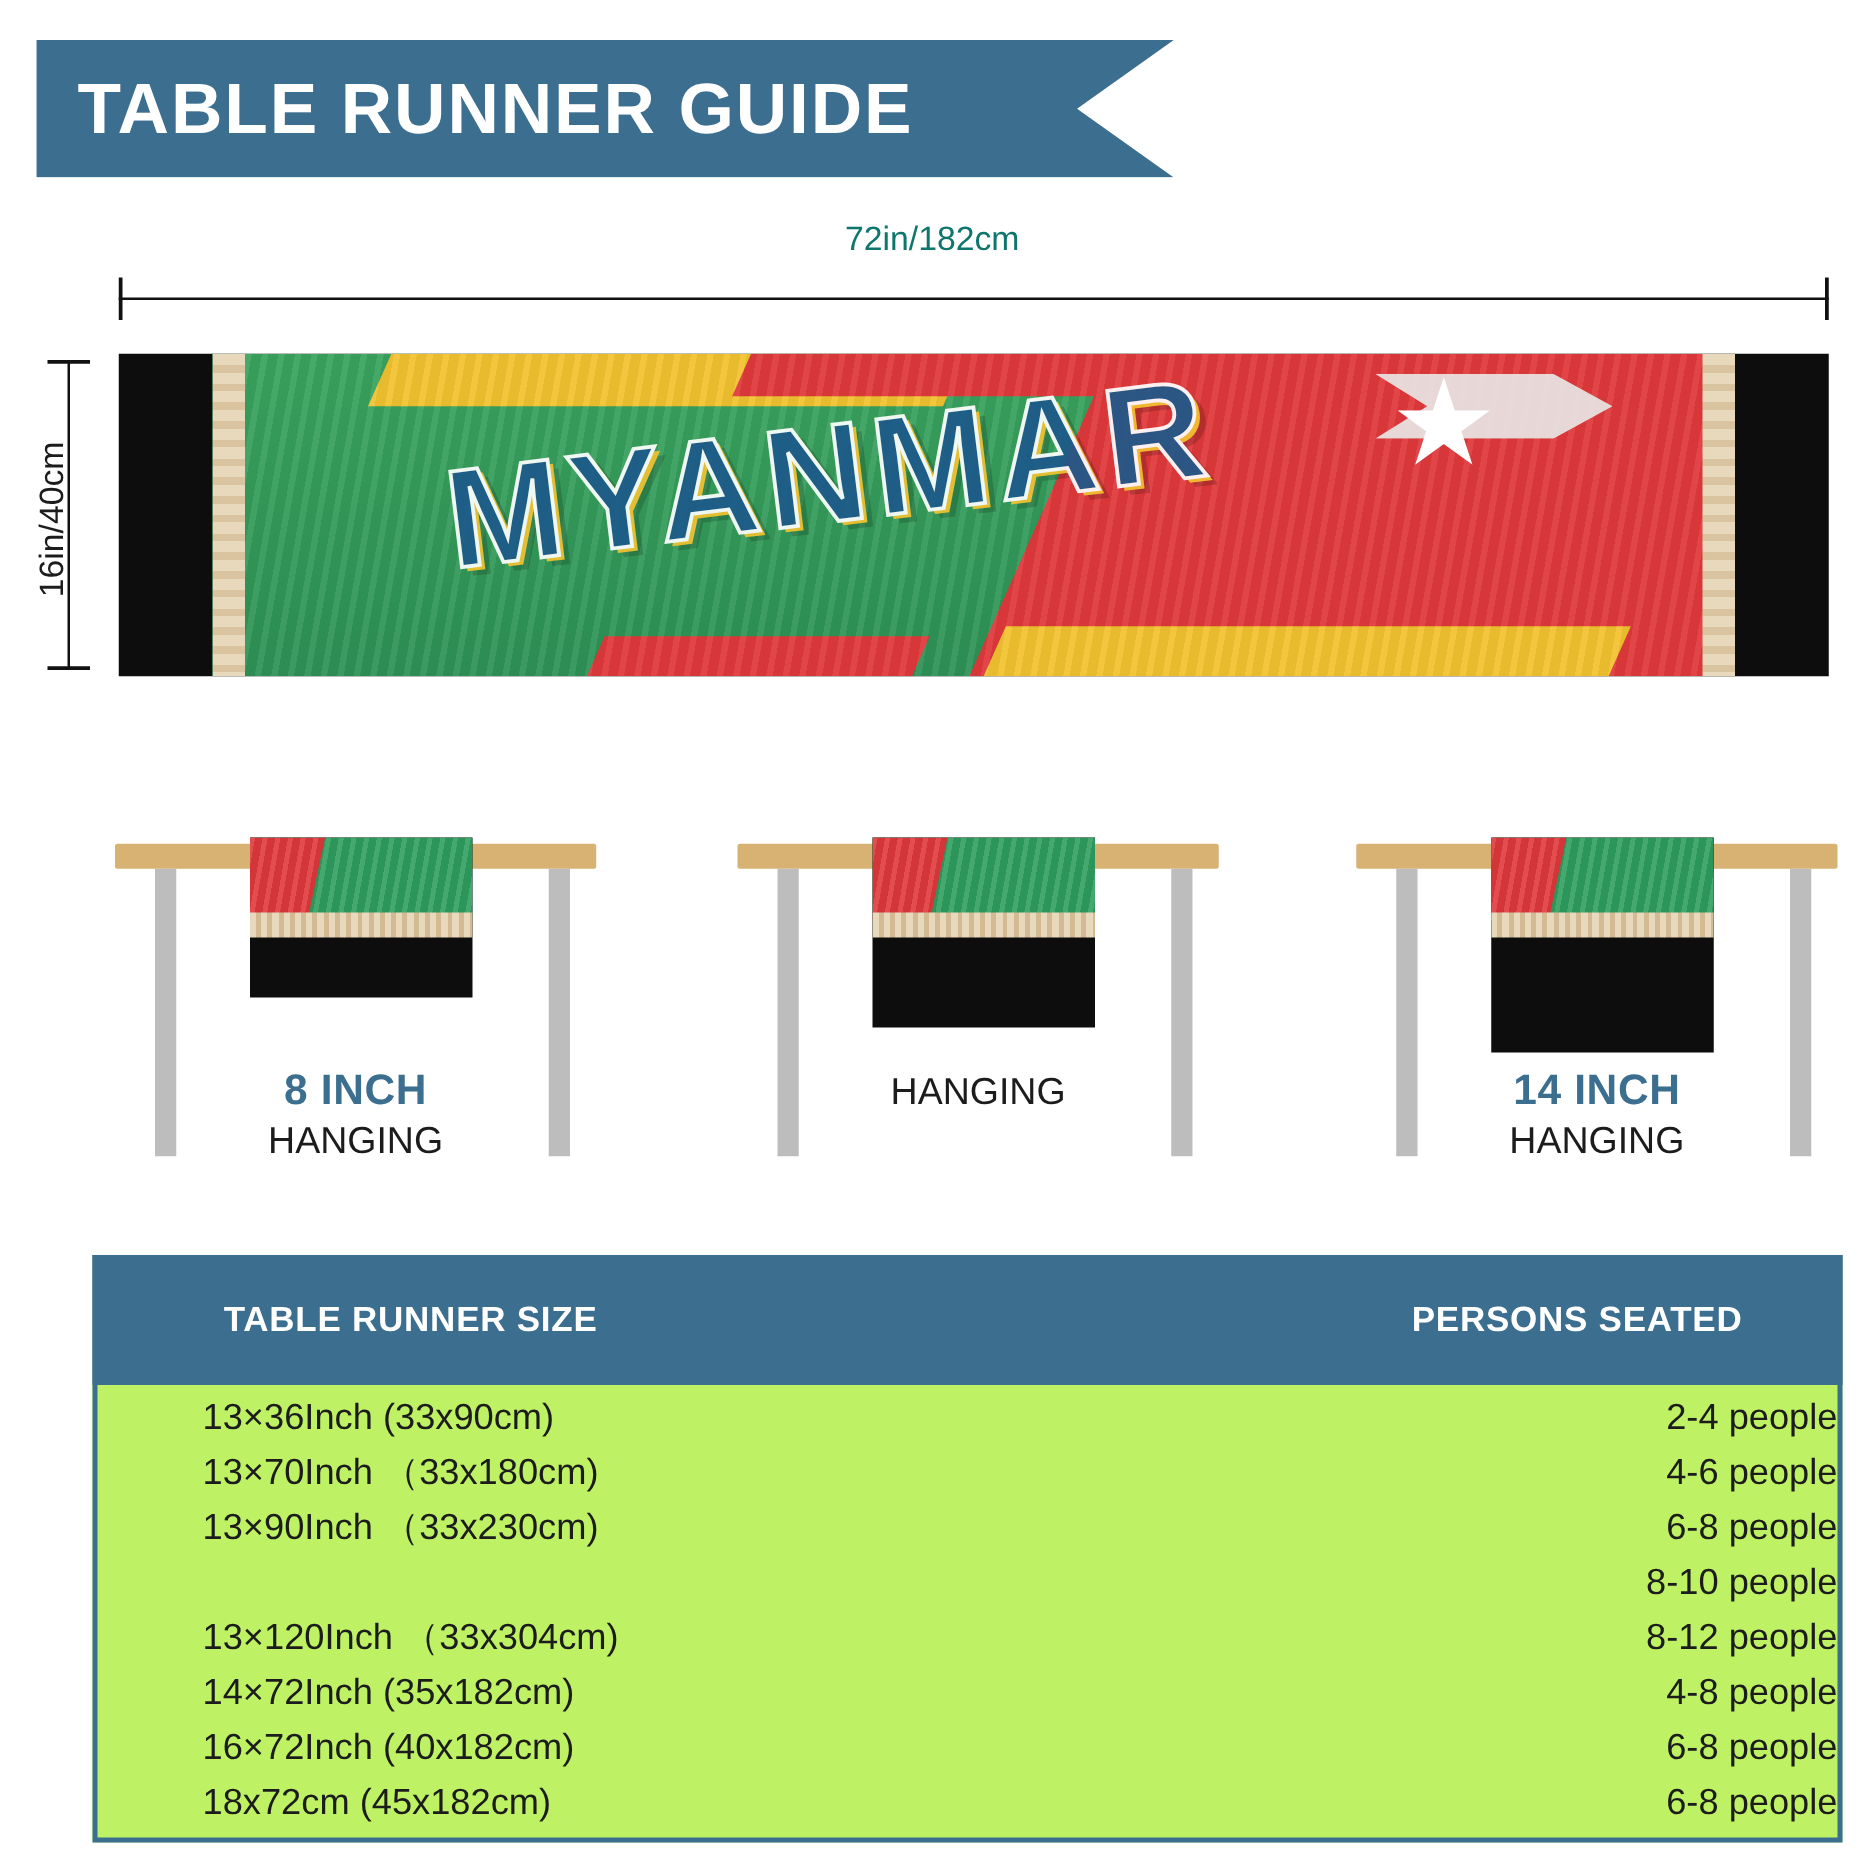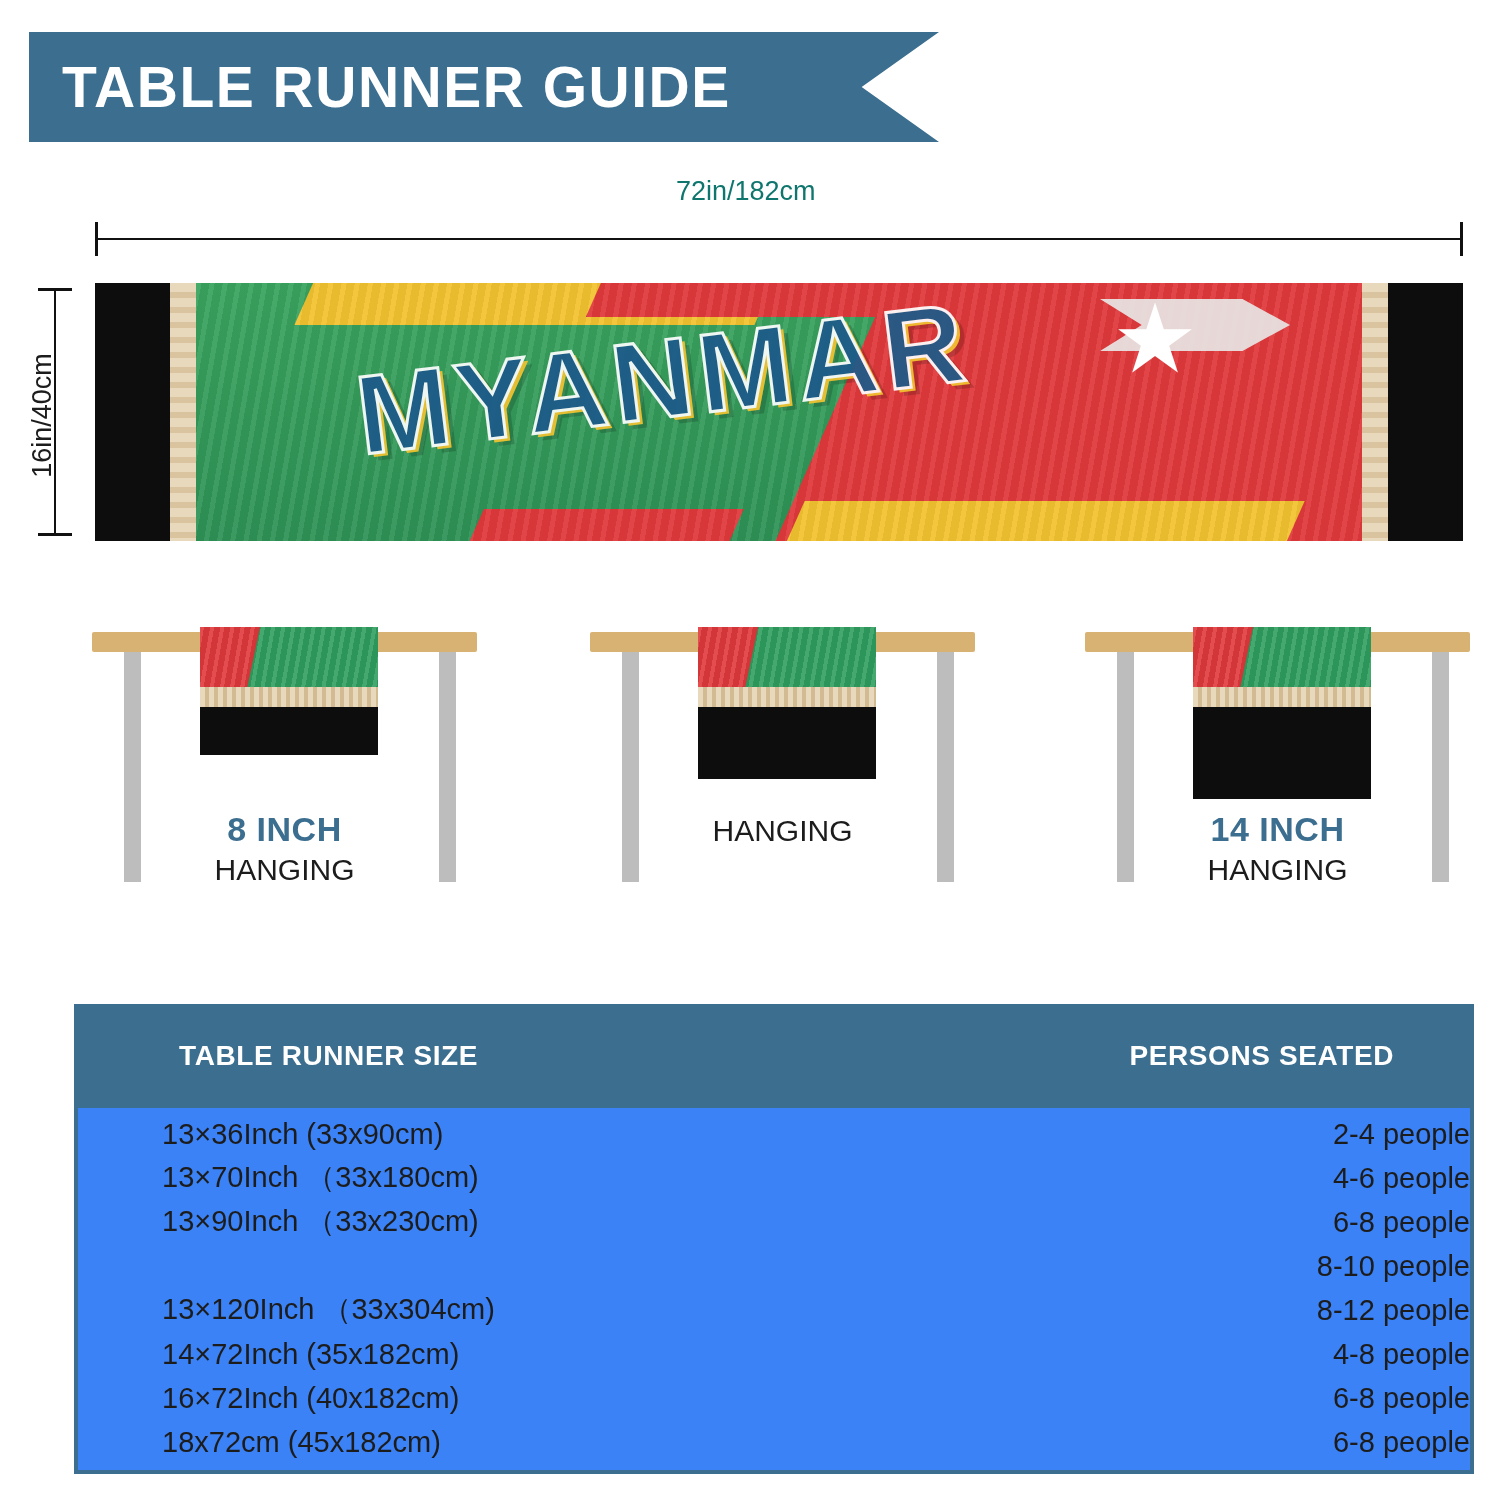--- a/index.html
+++ b/index.html
@@ -205,21 +205,21 @@
     top: 0; width: 26px; height: 100%;
     background: repeating-linear-gradient(180deg,
       #e8d9bd 0 9px, #d9c49f 9px 15px);
   }
   .edge-frill.left { left: 0; }
   .edge-frill.right { right: 0; }
 
   
   .tables-row {
     position: absolute;
-    left: 0; top: 610px;
+    left: 0; top: 653px;
     width: 1493px;
     height: 300px;
   }
   .table-unit {
     position: absolute;
     width: 400px;
     height: 300px;
   }
   .table-unit.u1 { left: 92px; }
   .table-unit.u2 { left: 590px; }
@@ -298,21 +298,21 @@
     font-size: 30px;
     margin-top: 4px;
   }
 
   
   .size-table {
     position: absolute;
     left: 74px; top: 1004px;
     width: 1400px;
     height: 470px;
-    background: #3b82f6;
+    background: #bef264;
     border: 4px solid #3b6e8f;
     box-sizing: border-box;
   }
   .st-head {
     position: absolute;
     left: -4px; top: -4px;
     width: 1400px;
     height: 104px;
     background: #3b6e8f;
     display: flex;

